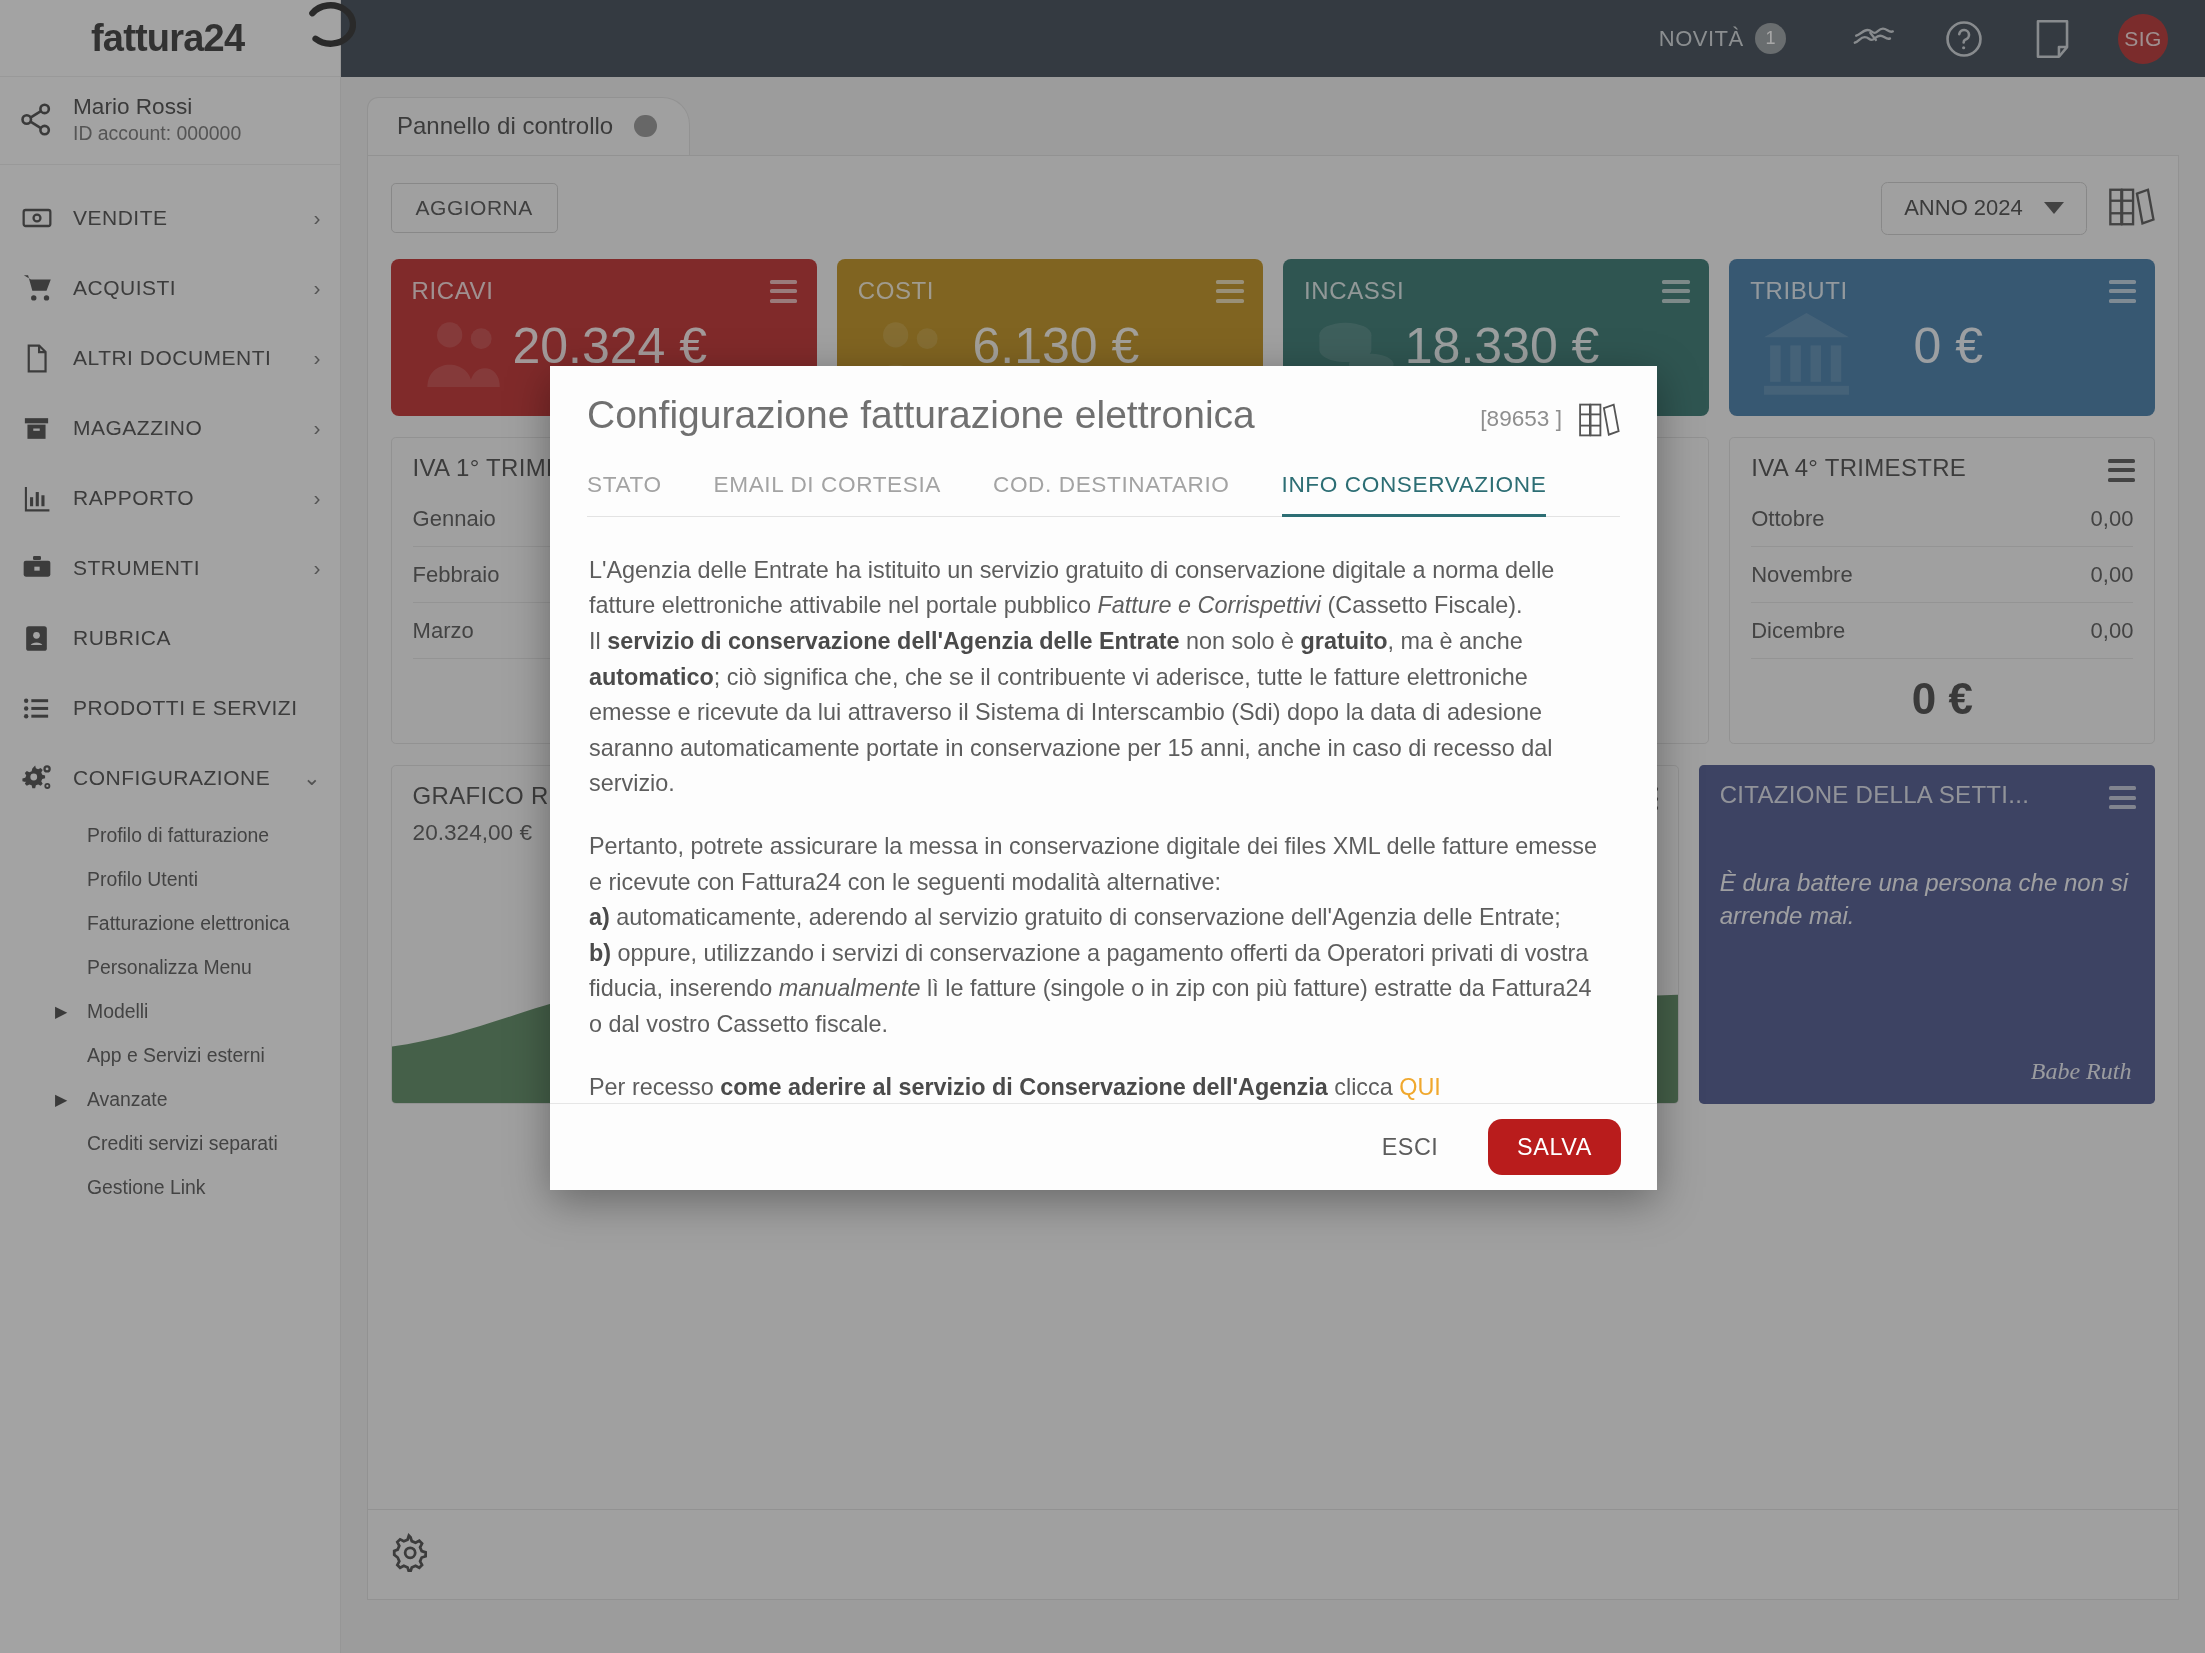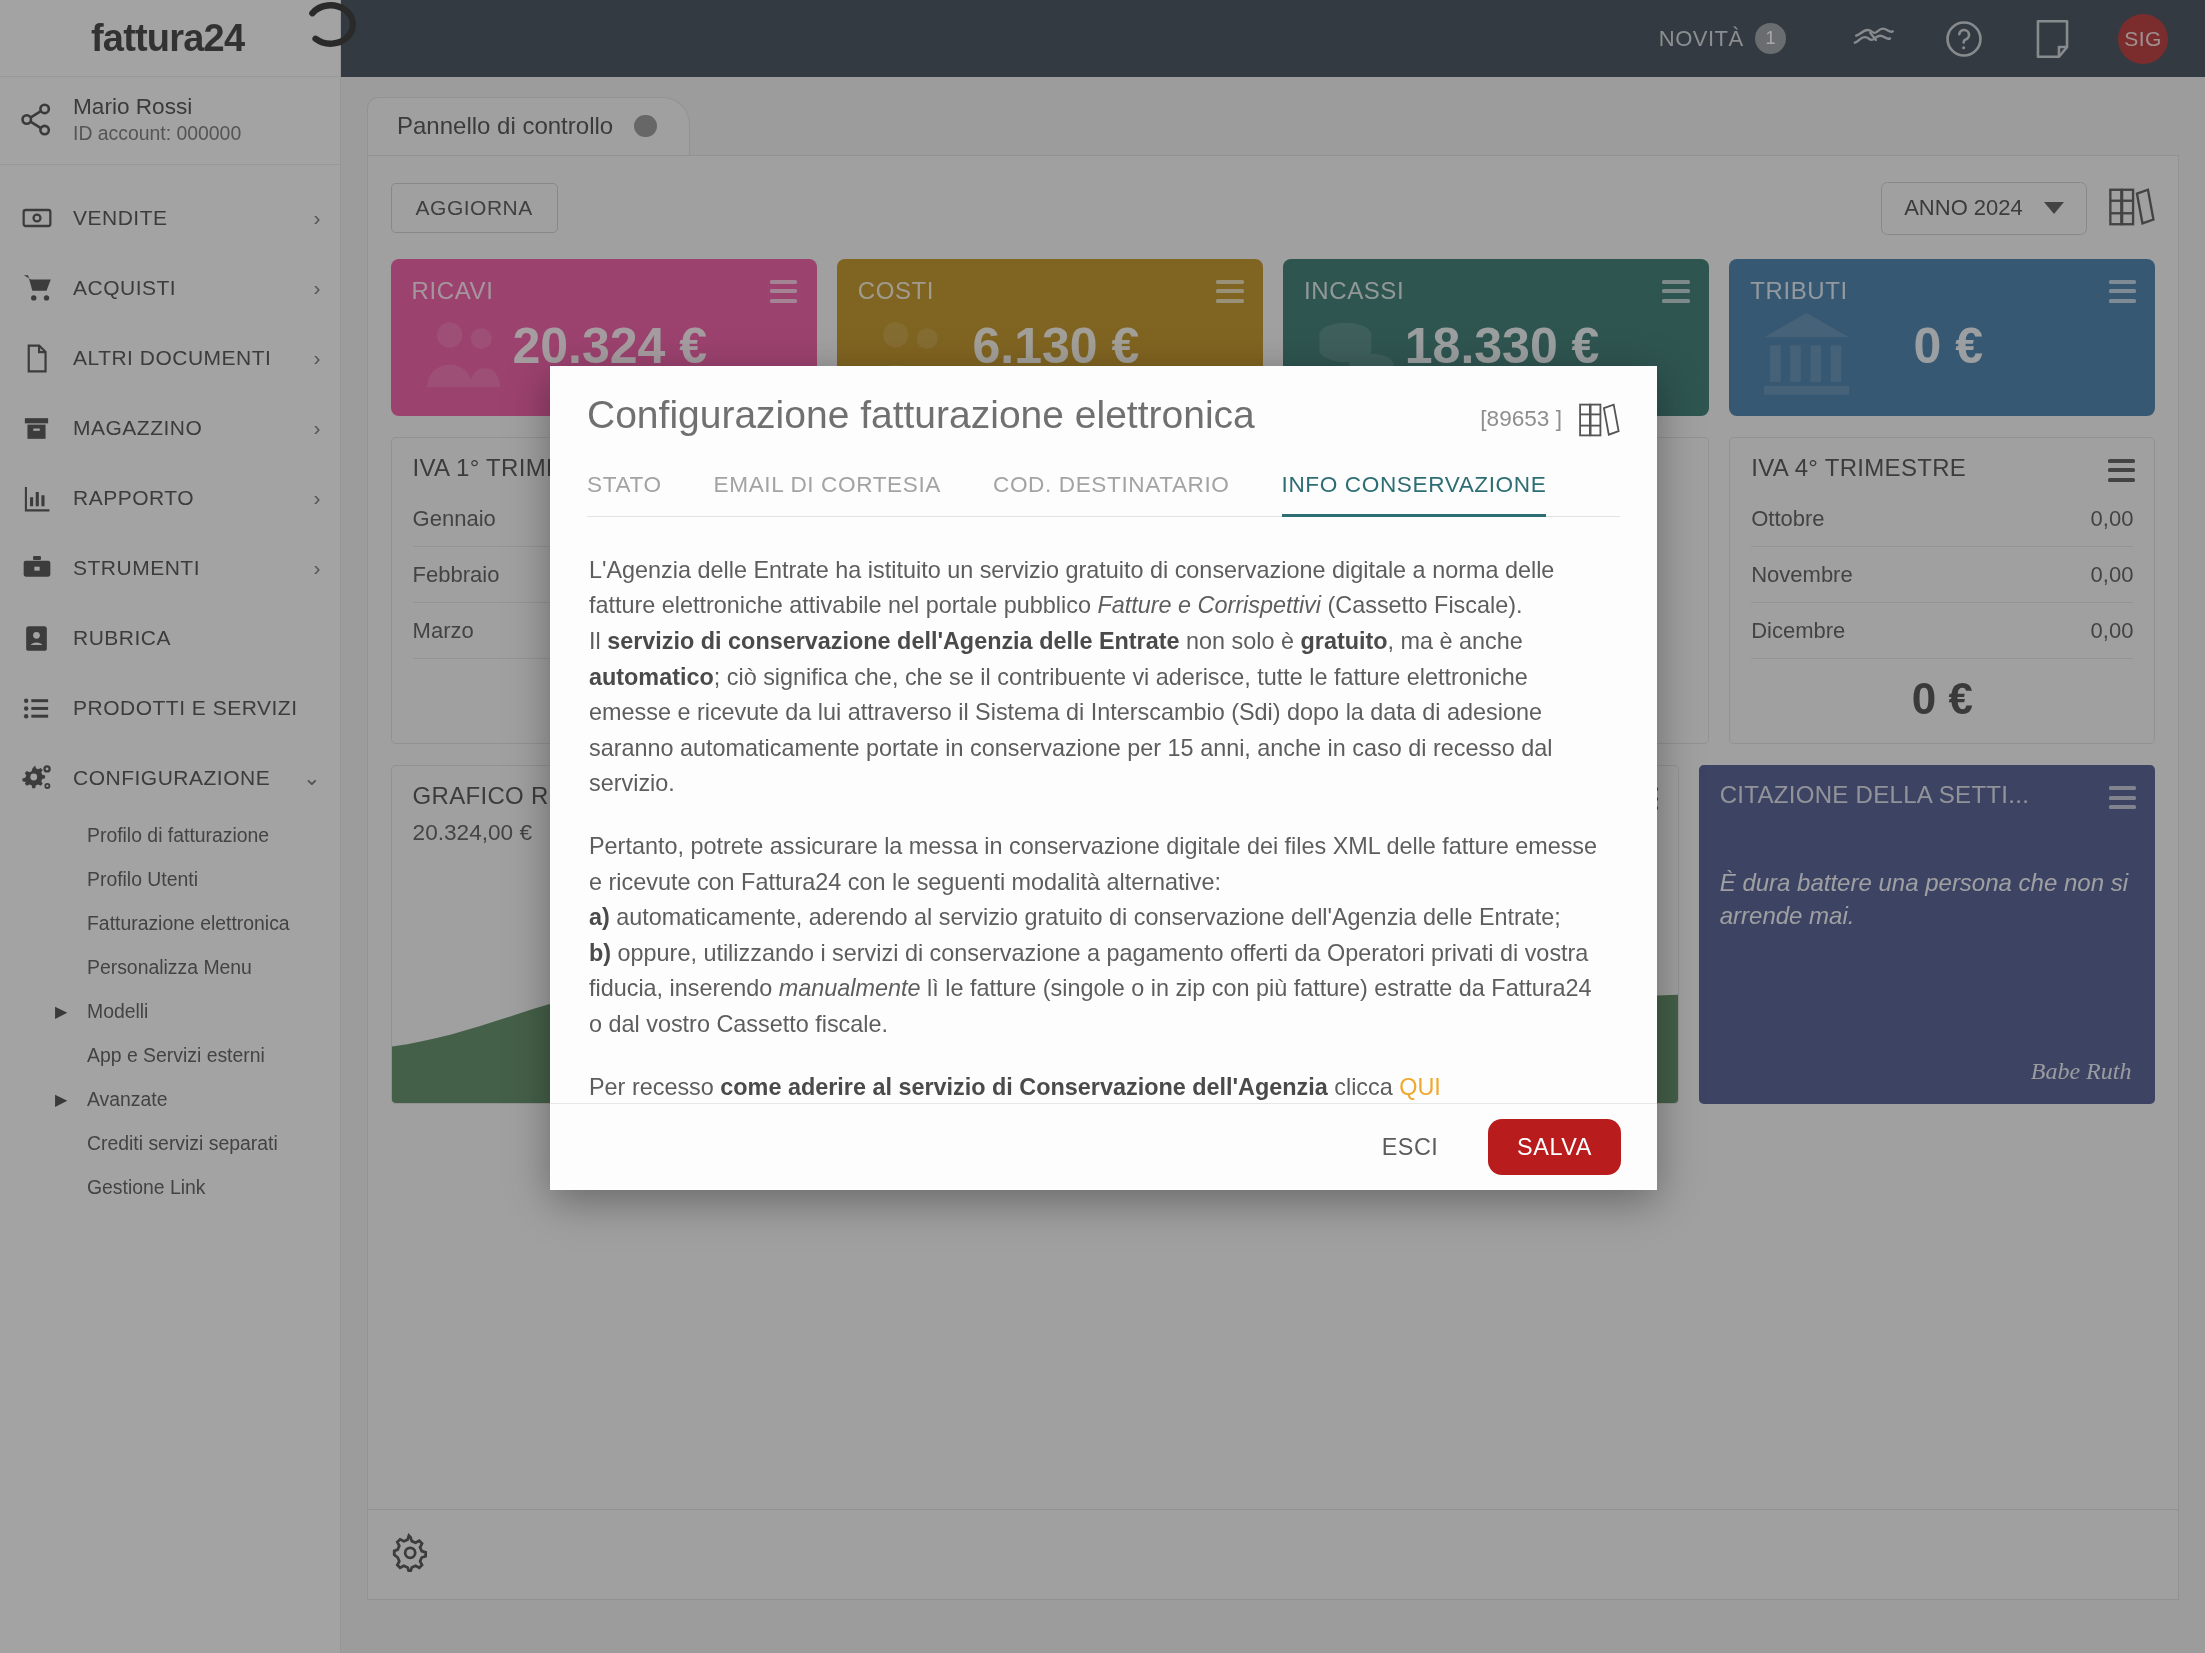--- a/index.html
+++ b/index.html
@@ -138,21 +138,21 @@
     flex: 1; height: 157px; border-radius: 8px;
     position: relative; overflow: hidden;
     padding: 18px 21px; cursor: pointer;
   }
   .kpi-title {
     font-size: 24px; color: rgba(255,255,255,.82);
     letter-spacing: 0.6px; position: relative; z-index: 2;
   }
   .kpi-value {
     position: absolute; left: 12px; right: 0; top: 58px;
-    text-align: center; font-size: 50px; font-weight: bold;
+    text-align: center; font-size: 50px; font-weight: normal;
     color: rgba(255,255,255,.9); z-index: 2;
   }
   .hamb { position:absolute; right: 19.4px; top: 21px; z-index: 3; cursor:pointer; }
   .hamb span {
     display:block; width: 27.4px; height: 4px; background: rgba(255,255,255,.65);
     margin-bottom: 5.7px; border-radius: 1.6px;
   }
   .kpi-bgicon {
     position: absolute; left: 29px; top: 50px; opacity: .13; z-index: 1;
   }
@@ -496,21 +496,21 @@
               <line x1="1.5" y1="9" x2="16" y2="9"></line>
                 <line x1="1.5" y1="17" x2="16" y2="17"></line>
               <path d="M18.5 4.5l7-2.5 3.5 19-7 2.5z"></path>
             </svg>
           </span>
         </div>
       </div>
 
       <div class="kpi-row">
 
-        <div class="kpi" style="background:#ec4899">
+        <div class="kpi" style="background:#b91c1c">
           <div class="kpi-title">RICAVI</div>
           <div class="hamb">
               <span></span>
               <span></span>
               <span></span>
             </div>
           <svg class="kpi-bgicon" width="89" height="89" viewBox="0 0 24 24" fill="#ffffff">
             <circle cx="8" cy="7" r="3.4"></circle>
               <circle cx="16.5" cy="8" r="2.8"></circle>
             <path d="M2 21c0-4 3-6 6-6s6 2 6 6z"></path>

